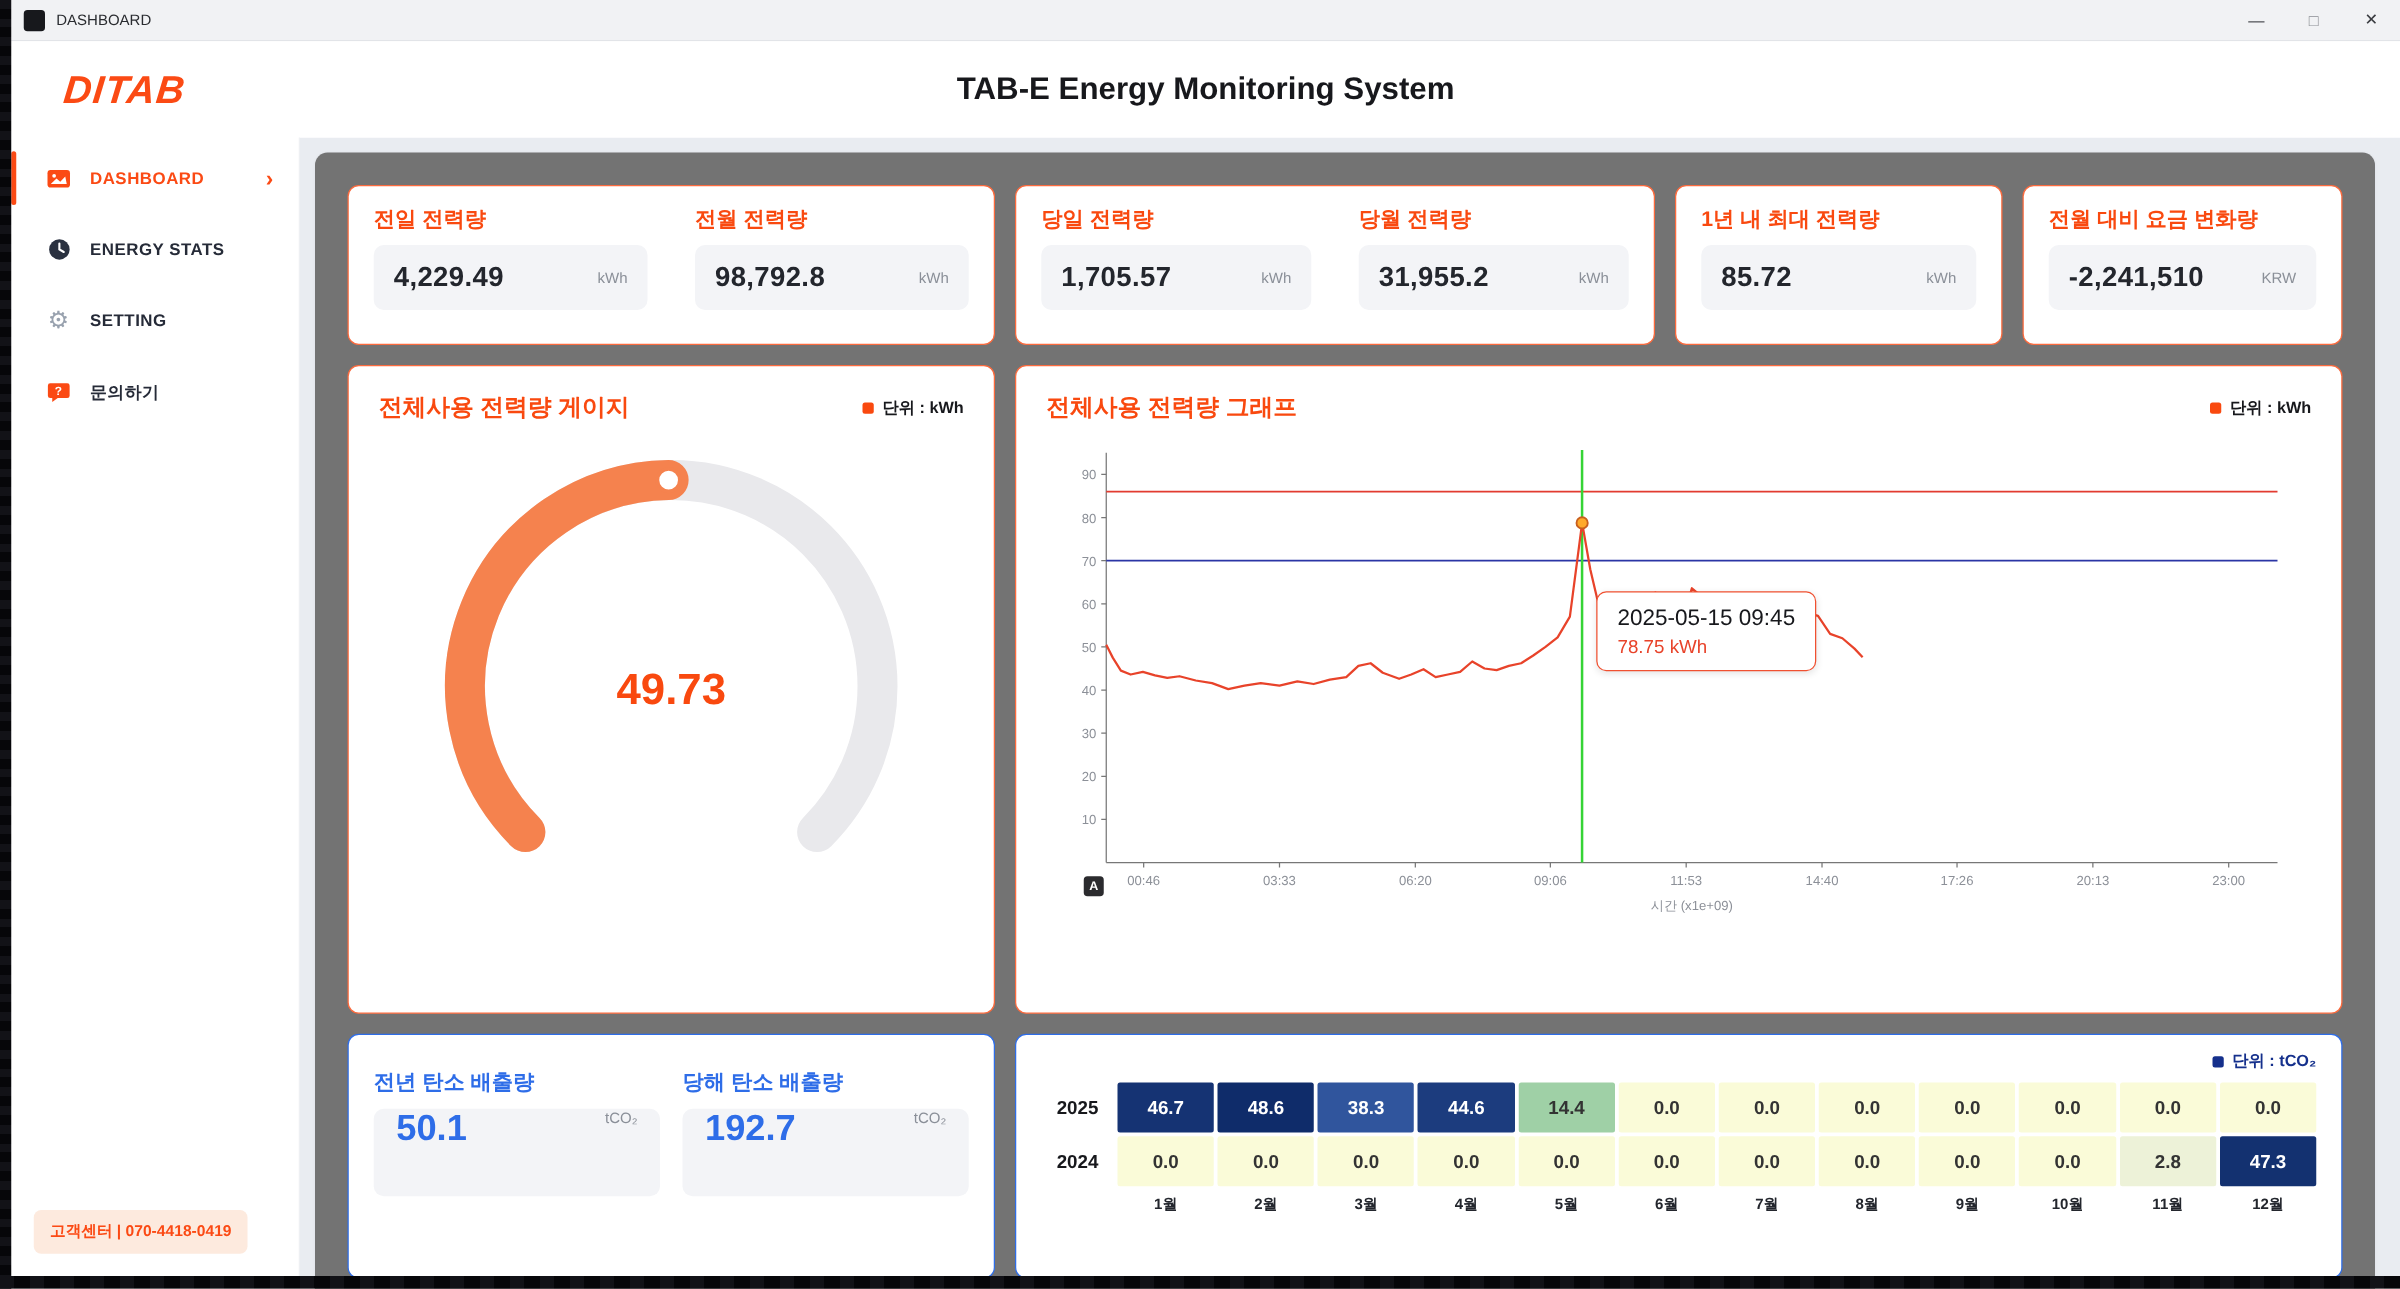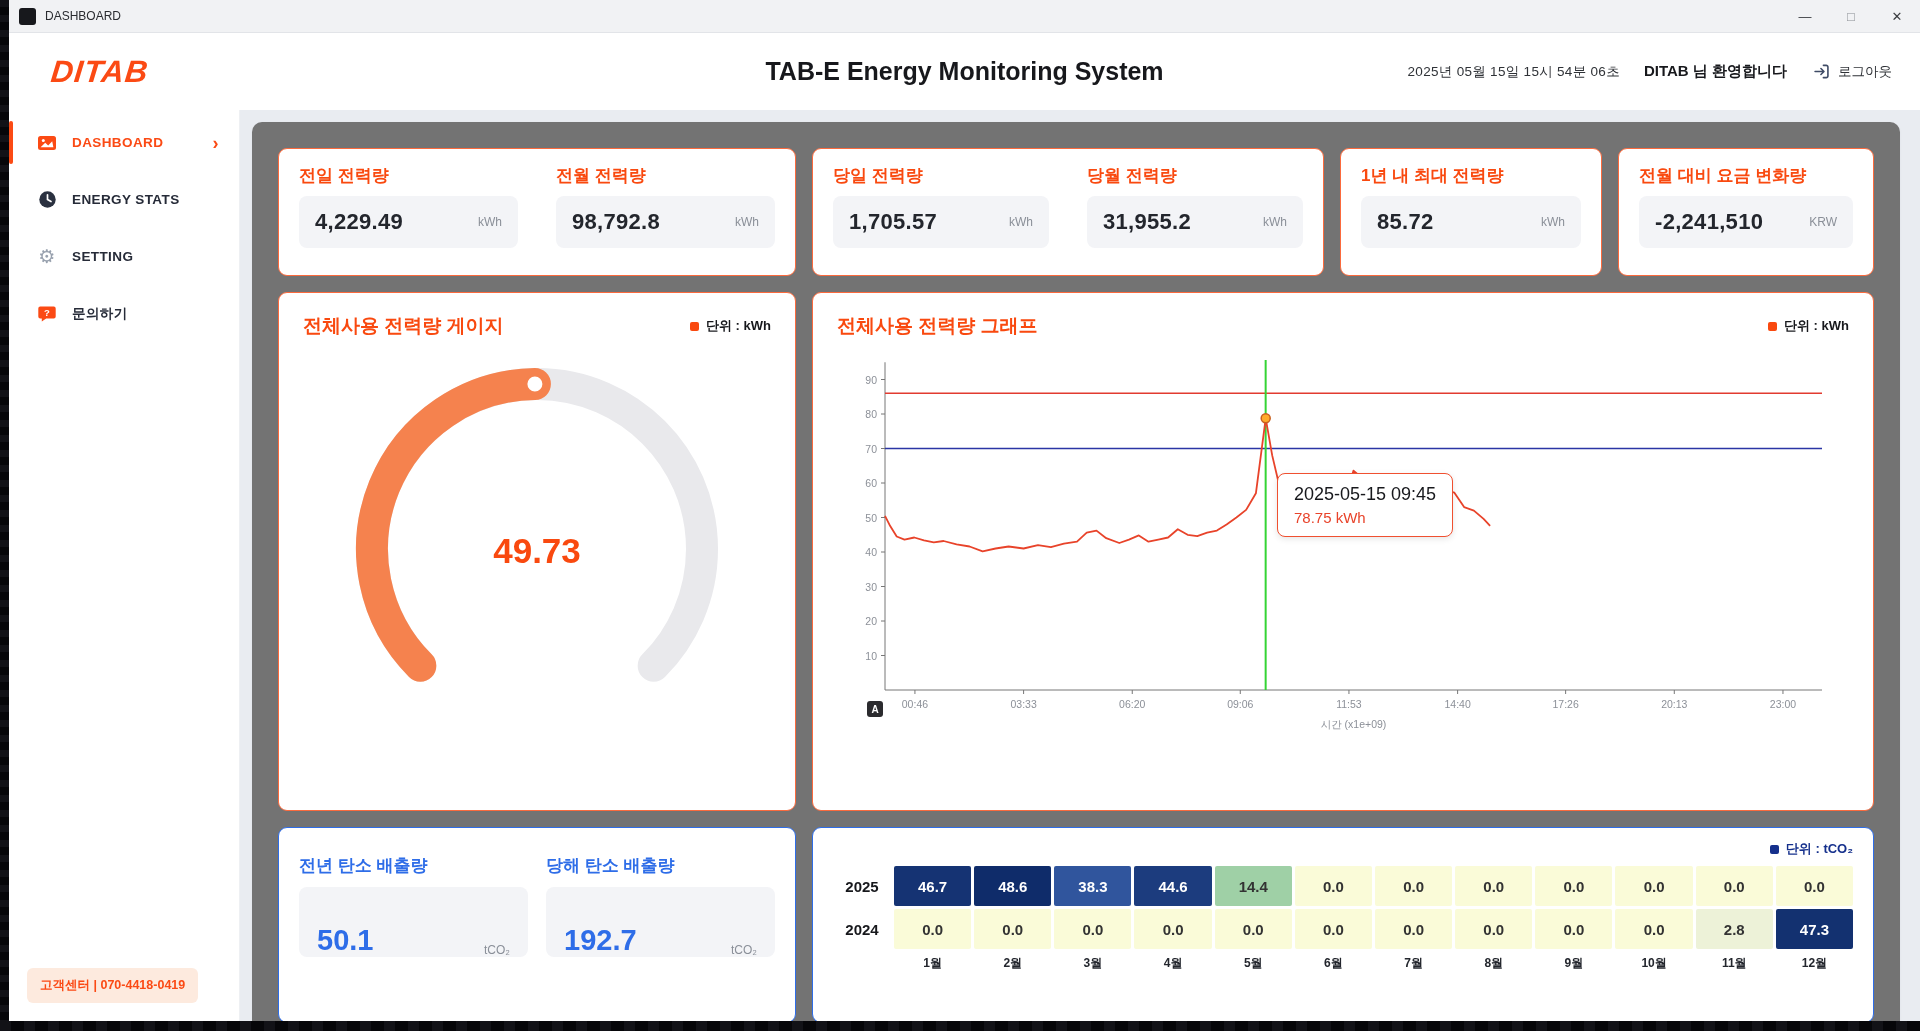--- a/index.html
+++ b/index.html
@@ -84,21 +84,21 @@
   .tooltip-date{font-size:18px;color:#17181c;white-space:nowrap;}
   .tooltip-value{font-size:15px;color:#e8432a;margin-top:4px;}
   .a-btn{position:absolute;left:30px;top:356px;width:16px;height:16px;background:#2b2b2e;color:#fff;
          font-size:10px;font-weight:bold;display:flex;align-items:center;justify-content:center;
          border-radius:3px;cursor:pointer;}
 
   .short{height:196px;padding:26px 20px 16px;}
   .carbon{display:flex;gap:18px;}
   .carbon-group{flex:1;display:flex;flex-direction:column;gap:10px;}
   .carbon-label{font-size:17px;font-weight:bold;color:#2e6de8;}
-  .carbon-box{background:#f3f4f7;border-radius:8px;height:70px;display:flex;align-items:flex-end;padding:0 18px;}
+  .carbon-box{background:#f3f4f7;border-radius:8px;height:70px;display:flex;align-items:flex-start;padding:0 18px;}
   .carbon-value{font-size:29px;font-weight:600;color:#2e6de8;}
   .carbon-unit{margin-left:auto;font-size:12px;color:#8a8f98;}
 
   .heat{height:196px;padding:12px 20px 10px;display:flex;flex-direction:column;}
   .heat .card-head{justify-content:flex-end;}
   #heatmap-grid{display:grid;grid-template-columns:58px repeat(12,1fr);gap:3px;margin-top:8px;}
   .hm-year{display:flex;align-items:center;justify-content:center;font-weight:bold;font-size:15px;color:#17181c;}
   .hm-cell{height:40px;display:flex;align-items:center;justify-content:center;font-size:15px;
            font-weight:bold;border-radius:2px;}
   .hm-month{display:flex;align-items:center;justify-content:center;font-size:12px;font-weight:bold;
@@ -120,33 +120,20 @@
     <div class="win-controls">
       <div class="win-btn">—</div>
       <div class="win-btn max">□</div>
       <div class="win-btn">✕</div>
     </div>
   </div>
 
   <div class="header">
     <div class="logo">DITAB</div>
     <div class="page-title">TAB-E Energy Monitoring System</div>
-    <div class="header-right">
-      <div class="datetime">2025년 05월 15일 15시 54분 06초</div>
-      <div class="greeting">DITAB 님 환영합니다</div>
-      <div class="logout">
-        <span class="icon">
-          <svg width="17" height="17" viewBox="0 0 18 18">
-              <path d="M11 2.5h3a1.8 1.8 0 0 1 1.8 1.8v9.4a1.8 1.8 0 0 1-1.8 1.8h-3" fill="none" stroke="#3f4b66" stroke-width="1.7" stroke-linecap="round"></path>
-              <path d="M2.2 9h9.2 M8.4 5.8 L11.6 9 L8.4 12.2" fill="none" stroke="#3f4b66" stroke-width="1.7" stroke-linecap="round" stroke-linejoin="round"></path>
-            </svg>
-        </span>
-        <span>로그아웃</span>
-      </div>
-    </div>
   </div>
 
   <div class="body">
 
     <aside class="sidebar">
       <nav class="nav">
         <div class="nav-item active">
           <span class="active-bar"></span>
           <span class="icon">
             <svg width="20" height="20" viewBox="0 0 20 20">

